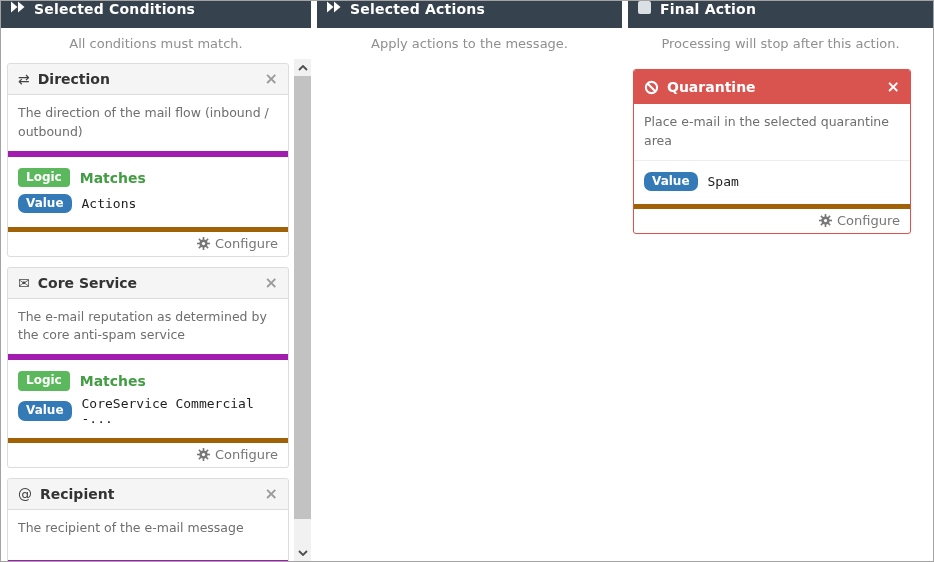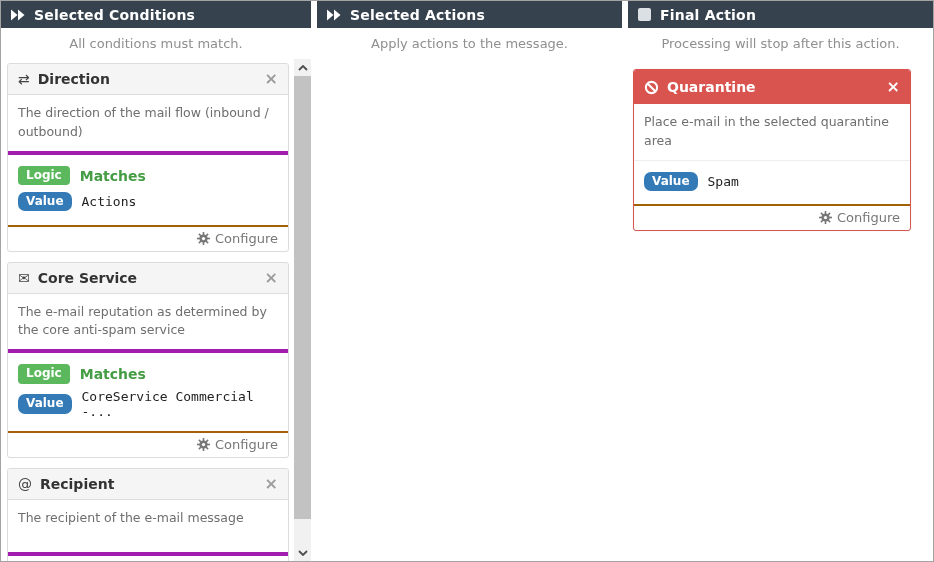--- a/index.html
+++ b/index.html
@@ -8,21 +8,21 @@
     width:934px; height:562px; background:#fff;
     border:1px solid #a3a3a3; display:flex; gap:6px; overflow:hidden;
   }
   .col { height:100%; display:flex; flex-direction:column; }
   .col-conditions { width:310px; }
   .col-actions { width:305px; }
   .col-final { width:305px; }
 
   .col-header {
     height:27px; flex:0 0 27px; background:#36424e; color:#fff;
-    display:flex; align-items:center; gap:9px; padding:0 10px;
+    display:flex; gap:9px; padding:0 10px;
     font-size:14px; font-weight:600; letter-spacing:.2px;
   }
   .col-sub {
     height:31px; flex:0 0 31px; display:flex; align-items:center; justify-content:center;
     color:#8f8f8f; font-size:13px; background:#fff;
   }
   .col-body { flex:1 1 auto; overflow:hidden; position:relative; }
 
   
   .ff-icon svg, .ban-icon svg { display:block; }
@@ -40,34 +40,34 @@
     font-size:14px; font-weight:700; color:#333;
   }
   .card-h .t-icon { font-size:14px; font-weight:400; color:#444; }
   .card-h .spacer { flex:1; }
   .close-x {
     color:#9b9b9b; font-weight:700; font-size:16px; line-height:12px; cursor:pointer;
     font-family:"DejaVu Sans",sans-serif;
   }
   .card-desc {
     min-height:56px; padding:9px 10px; color:#6e6e6e; font-size:12.5px; line-height:1.5;
-    border-bottom:4px solid #a21caf;
+    border-bottom:6px solid #a21caf;
   }
   .card-rows { padding:6px 10px 8px; }
   .badge-row { display:flex; align-items:center; gap:10px; margin:4px 0; min-height:22px; }
   .badge {
     color:#fff; font-weight:700; font-size:12px; padding:2px 8px 3px; border-radius:4px;
     line-height:1.2;
   }
   .badge-green { background:#5cb85c; }
   .badge-blue  { background:#337ab7;border-radius:7px; }
   .logic-text { color:#449d44; font-weight:700; font-size:14px; }
   .mono-text  { font-family:"DejaVu Sans Mono","Liberation Mono",monospace; font-size:13px; color:#222; }
   .card-f {
-    border-top:2px solid #a16207; padding:4px 10px 5px;
+    border-top:5px solid #a16207; padding:4px 10px 5px;
     display:flex; justify-content:flex-end; align-items:center; gap:5px;
     color:#777; font-size:13px; cursor:pointer;
   }
 
   
   .sb { width:17px; flex:0 0 17px; background:#f1f1f1; display:flex; flex-direction:column; align-items:center; }
   .sb-btn { height:17px; flex:0 0 17px; width:100%; display:flex; align-items:center; justify-content:center; }
   .sb-thumb { width:100%; background:#c2c2c2; height:443px; flex:0 0 auto; }
   .sb-track { flex:1 1 auto; }
 

